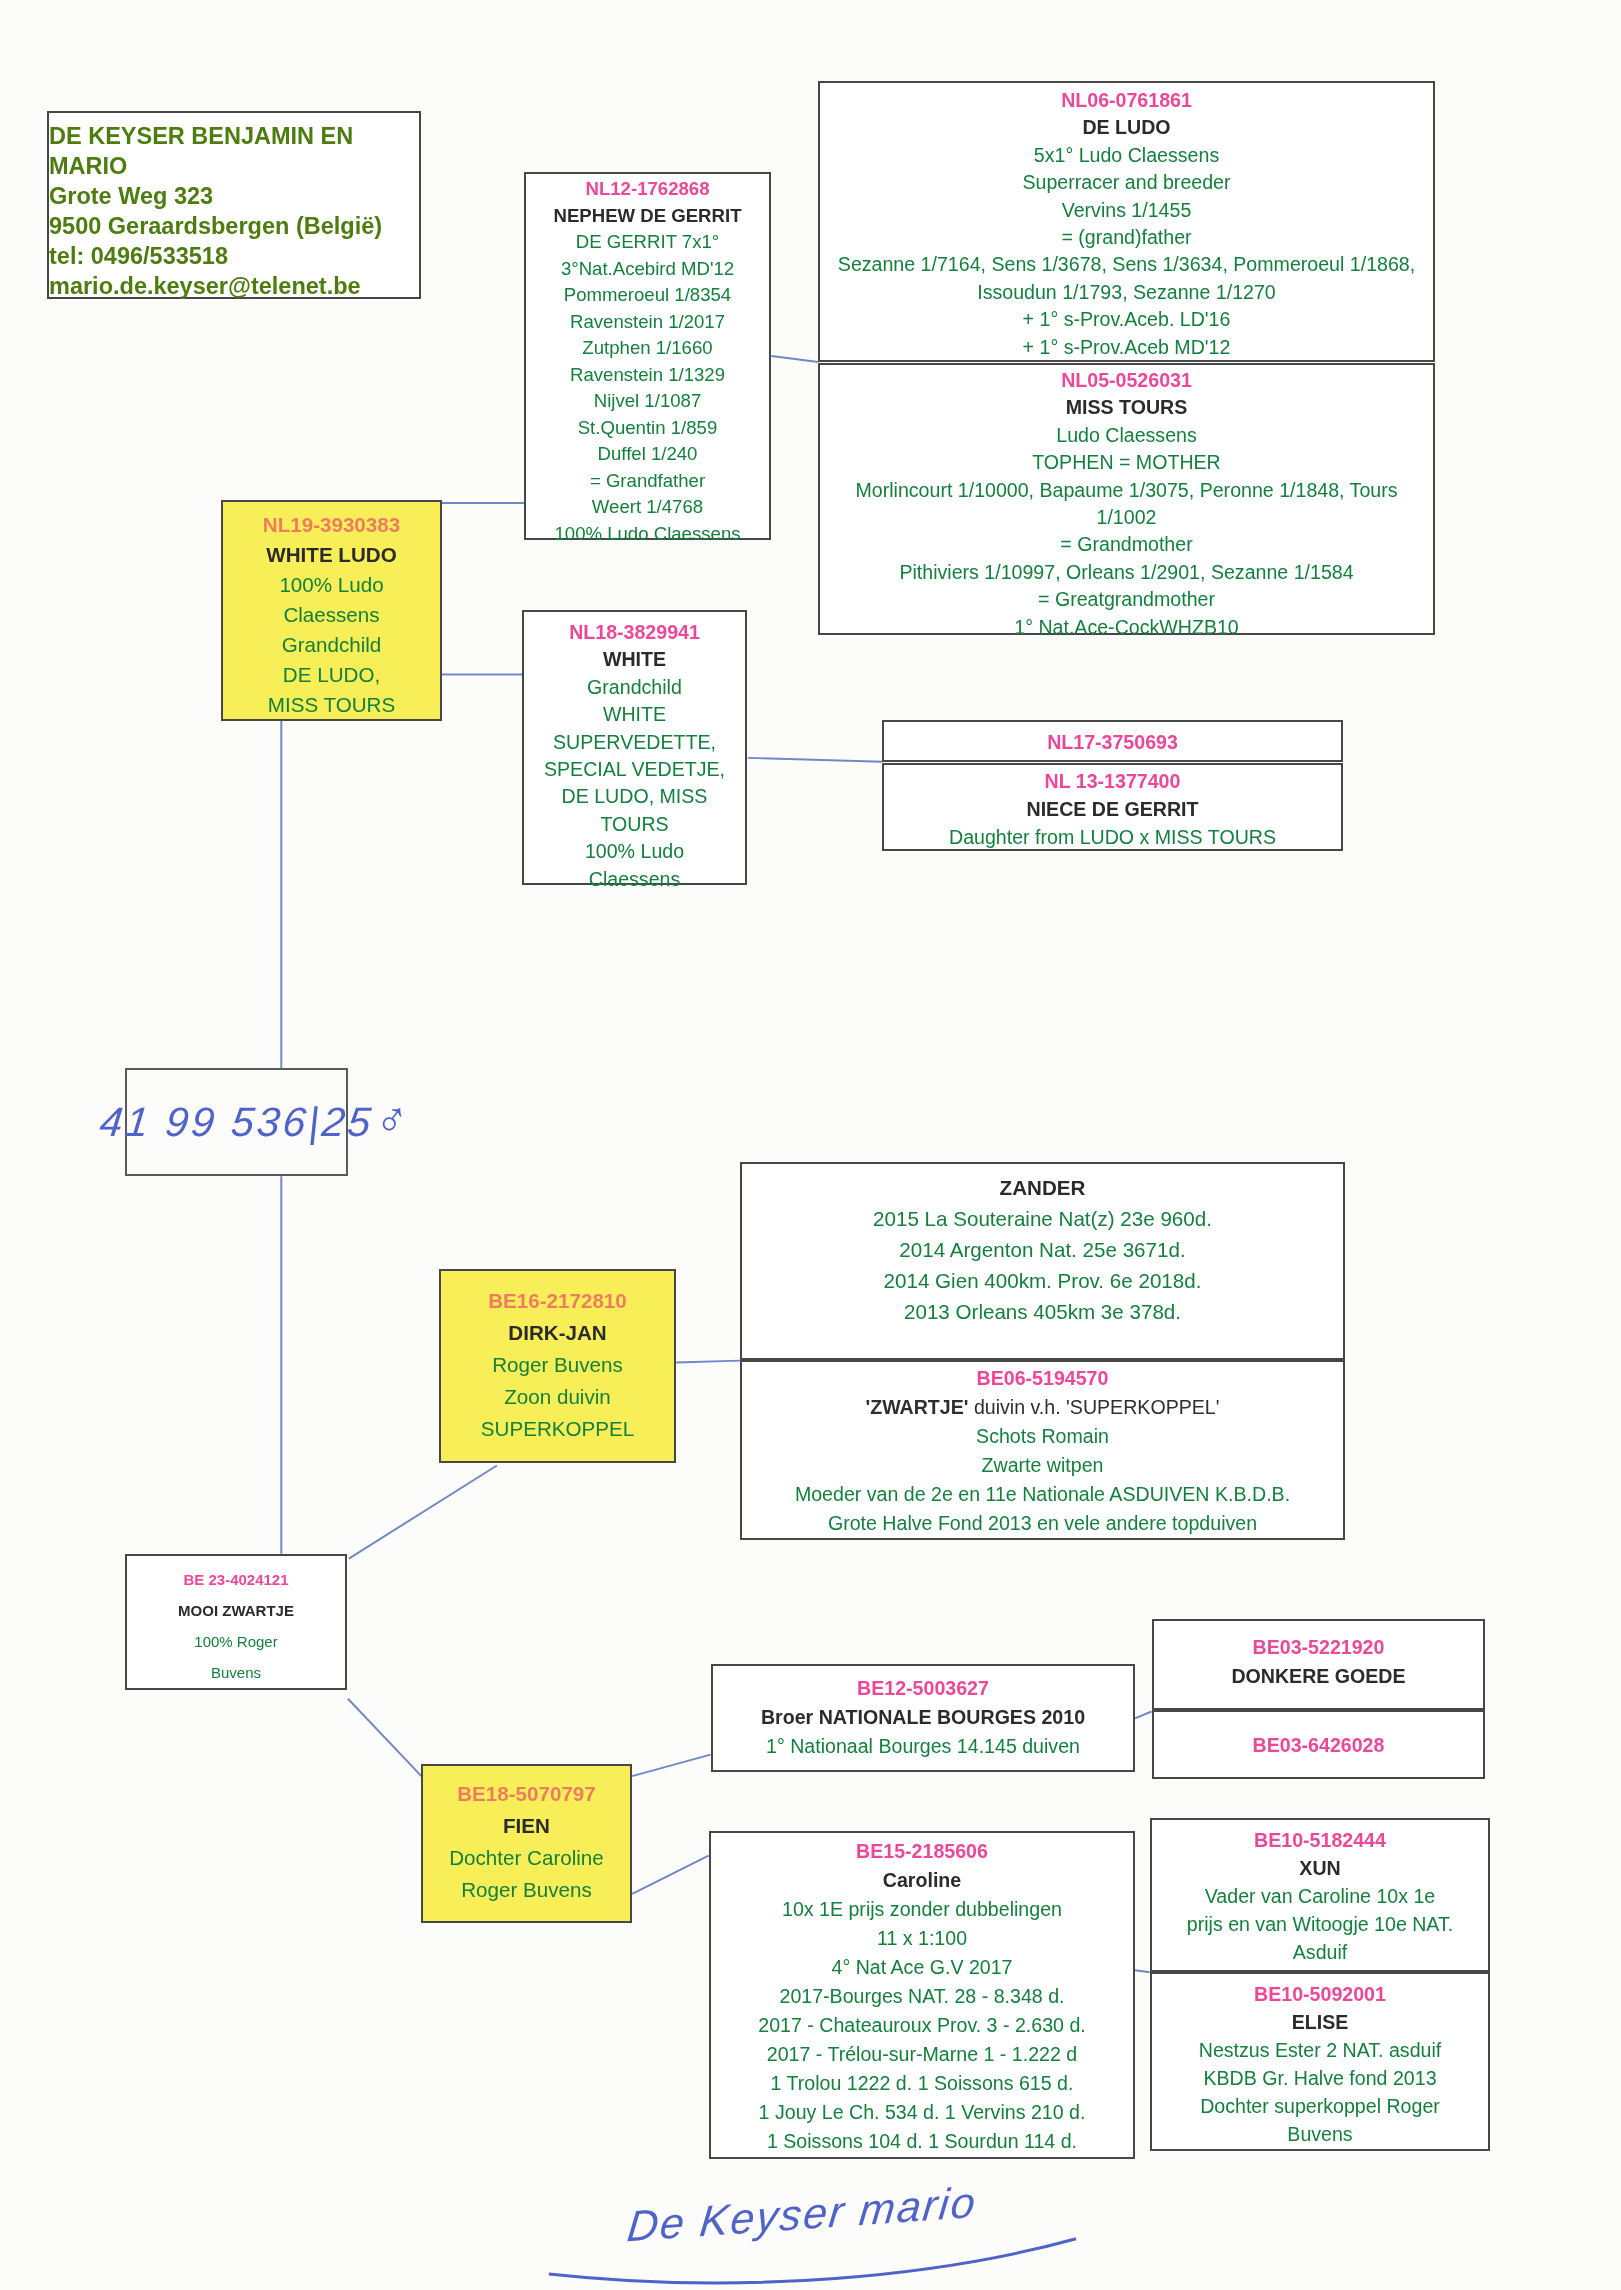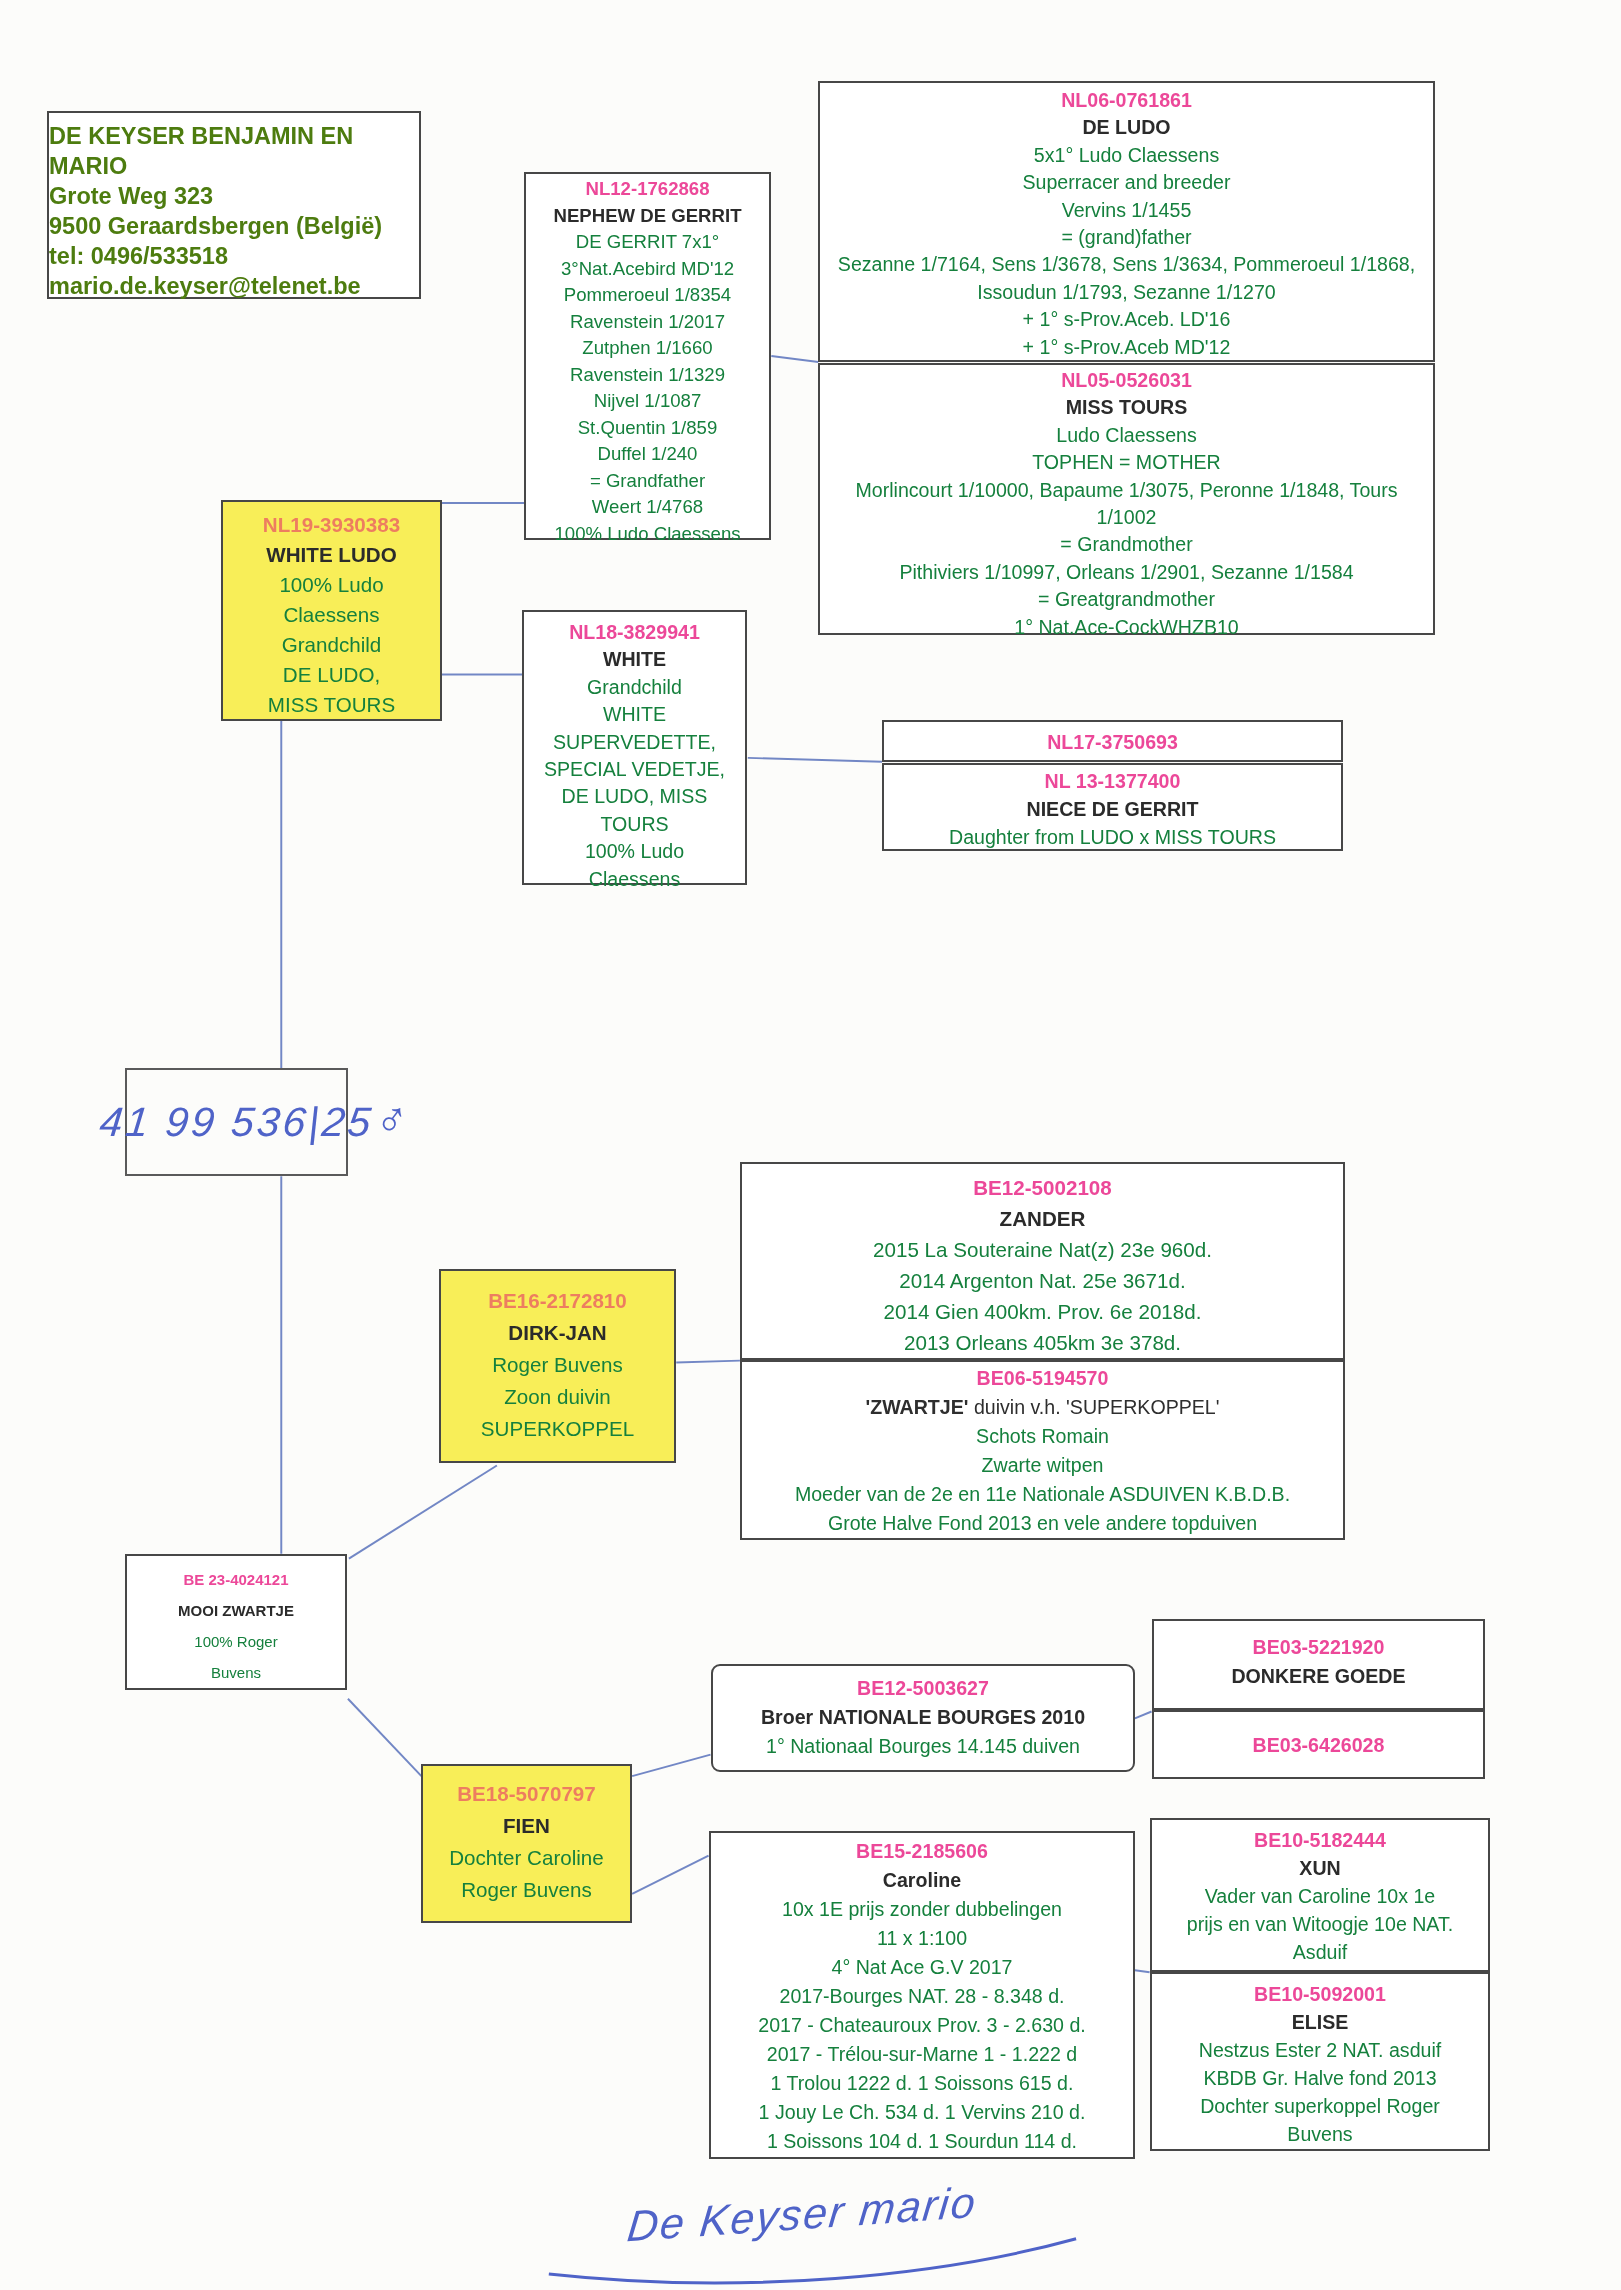--- a/index.html
+++ b/index.html
@@ -168,21 +168,20 @@
 
   <div class="pbox yellow" style="left:439px;top:1269px;width:237px;height:194px;font-size:20.6px;line-height:32px;padding-top:13.7px;">
     <span class="ring">BE16-2172810</span>
     <span class="pname">DIRK-JAN</span>
     <span class="pbody">Roger Buvens
 Zoon duivin
 SUPERKOPPEL</span>
   </div>
 
   <div class="pbox" style="left:740px;top:1162px;width:605px;height:198px;font-size:20.6px;line-height:31px;padding-top:7.8px;">
-    <span class="ring">BE12-5002108</span>
     <span class="pname">ZANDER</span>
     <span class="pbody">2015 La Souteraine Nat(z) 23e 960d.
 2014 Argenton Nat. 25e 3671d.
 2014 Gien 400km. Prov. 6e 2018d.
 2013 Orleans 405km 3e 378d.</span>
   </div>
 
   <div class="pbox" style="left:740px;top:1360px;width:605px;height:180px;font-size:19.6px;line-height:29px;padding-top:2px;">
     <span class="ring">BE06-5194570</span>
     <span class="pname-line" style="display:block;">
@@ -194,21 +193,21 @@
 Grote Halve Fond 2013 en vele andere topduiven</span>
   </div>
 
   <div class="pbox" style="left:125px;top:1554px;width:222px;height:136px;font-size:15px;line-height:31px;padding-top:7.8px;">
     <span class="ring">BE 23-4024121</span>
     <span class="pname">MOOI ZWARTJE</span>
     <span class="pbody">100% Roger
 Buvens</span>
   </div>
 
-  <div class="pbox" style="left:711px;top:1664px;width:424px;height:108px;font-size:19.6px;line-height:29px;padding-top:7.8px;border-radius:9px;">
+  <div class="pbox" style="left:711px;top:1664px;width:424px;height:108px;font-size:19.6px;line-height:29px;padding-top:7.8px;">
     <span class="ring">BE12-5003627</span>
     <span class="pname">Broer NATIONALE BOURGES 2010</span>
     <span class="pbody">1° Nationaal Bourges 14.145 duiven</span>
   </div>
 
   <div class="pbox" style="left:1152px;top:1619px;width:333px;height:91px;font-size:19.6px;line-height:29px;padding-top:11.8px;">
     <span class="ring">BE03-5221920</span>
     <span class="pname">DONKERE GOEDE</span>
   </div>
 

